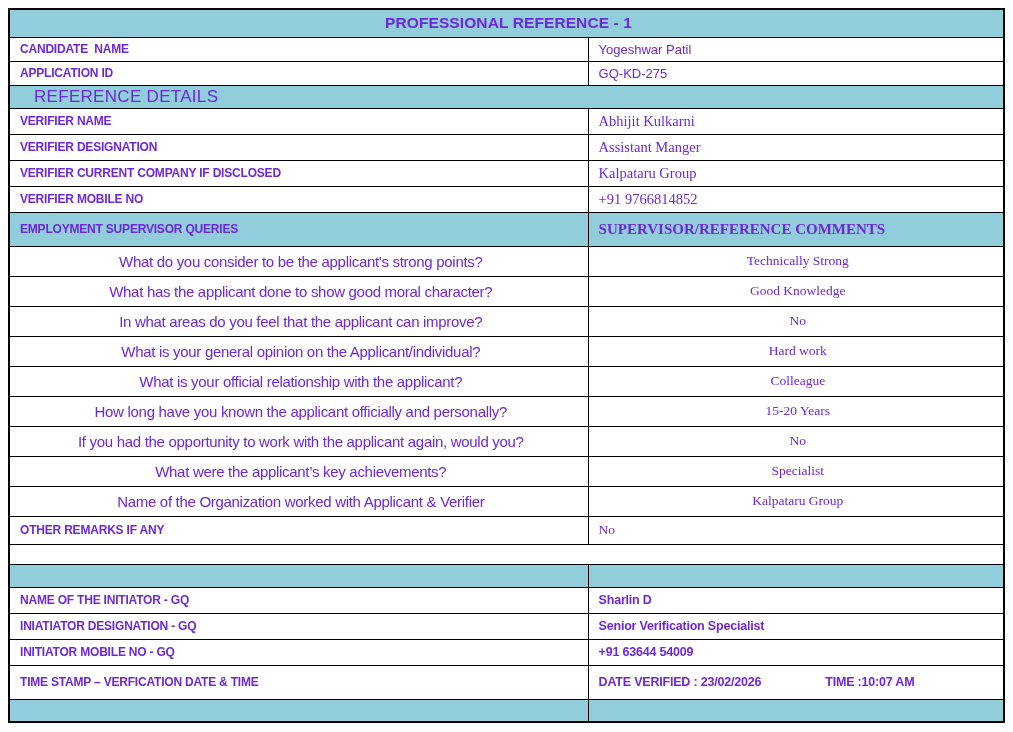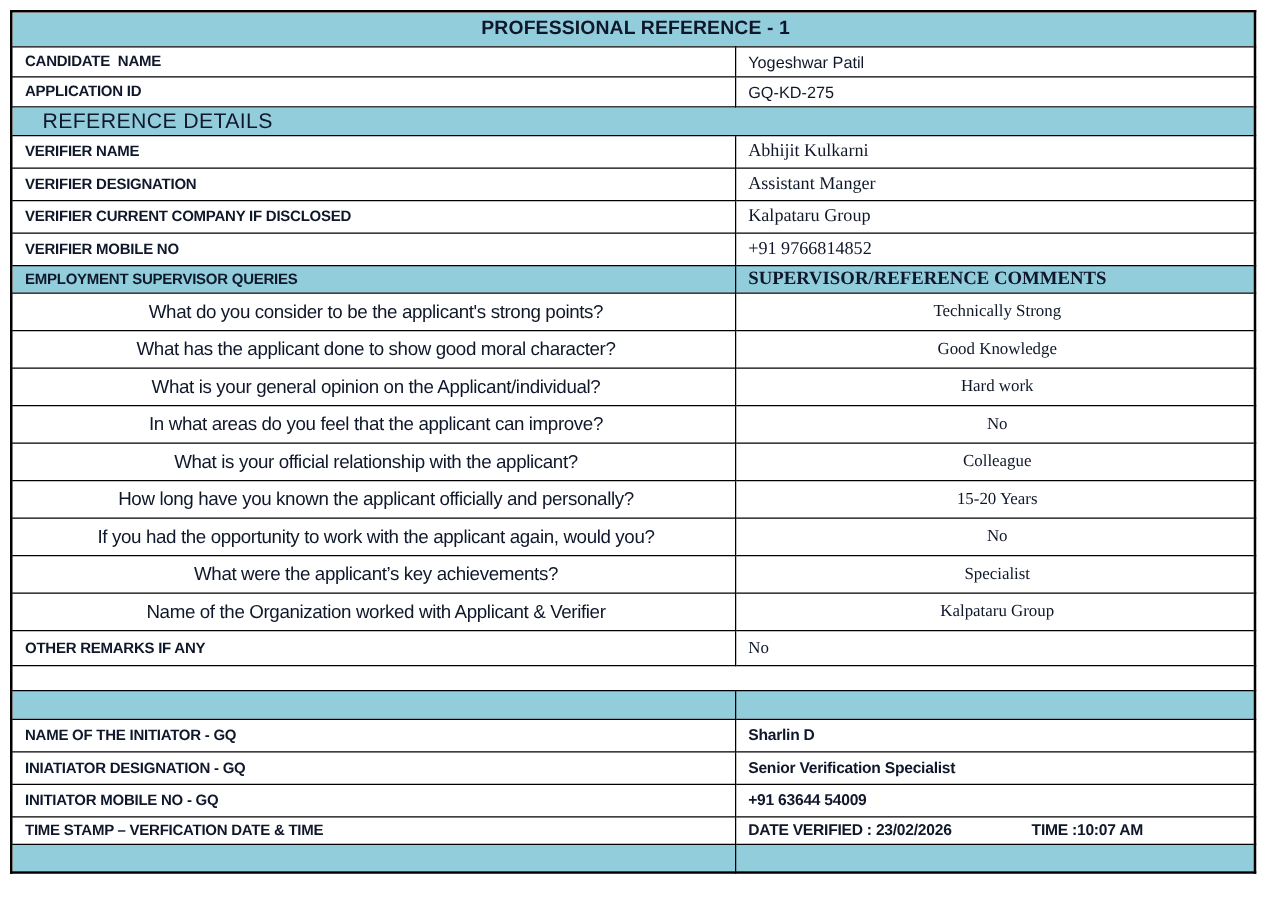--- a/index.html
+++ b/index.html
@@ -18,21 +18,21 @@
     border-collapse: collapse;
     table-layout: fixed;
     width: 997px;
     border: 2.5px solid #000;
   }
   td {
     border: 1.5px solid #000;
     vertical-align: middle;
     padding: 0 6px 0 10px;
     overflow: hidden;
-    color: #0f172a;
+    color: #6d28d9;
   }
   .bg-blue { background: #92CDDC; }
 
   .t-title {
     font-family: "Liberation Sans", sans-serif;
     font-weight: bold;
     font-size: 15.5px;
     text-align: center;
     letter-spacing: 0.1px;
   }
@@ -77,21 +77,21 @@
     font-weight: bold;
     font-size: 12.5px;
     letter-spacing: -0.2px;
   }
   .time-gap { margin-left: 64px; }
 
   .h28 { height: 28px; }
   .h24 { height: 24px; }
   .h23 { height: 23px; }
   .h26 { height: 26px; }
-  .h22 { height: 22px; }
+  .h22 { height: 34px; }
   .h30 { height: 30px; text-align: center; }
   .h20 { height: 20px; }
 </style>
 </head>
 <body>
 
 <div class="sheet">
   <table class="ref-table">
     <colgroup>
       <col style="width:58.2%">
@@ -140,26 +140,26 @@
 
     <tr class="h30">
       <td class="q-text">What do you consider to be the applicant's strong points?</td>
       <td class="a-serif">Technically Strong</td>
     </tr>
     <tr class="h30">
       <td class="q-text">What has the applicant done to show good moral character?</td>
       <td class="a-serif">Good Knowledge</td>
     </tr>
     <tr class="h30">
+      <td class="q-text">In what areas do you feel that the applicant can improve?</td>
+      <td class="a-serif">No</td>
+    </tr>
+    <tr class="h30">
       <td class="q-text">What is your general opinion on the Applicant/individual?</td>
       <td class="a-serif">Hard work</td>
-    </tr>
-    <tr class="h30">
-      <td class="q-text">In what areas do you feel that the applicant can improve?</td>
-      <td class="a-serif">No</td>
     </tr>
     <tr class="h30">
       <td class="q-text">What is your official relationship with the applicant?</td>
       <td class="a-serif">Colleague</td>
     </tr>
     <tr class="h30">
       <td class="q-text">How long have you known the applicant officially and personally?</td>
       <td class="a-serif">15-20 Years</td>
     </tr>
     <tr class="h30">

